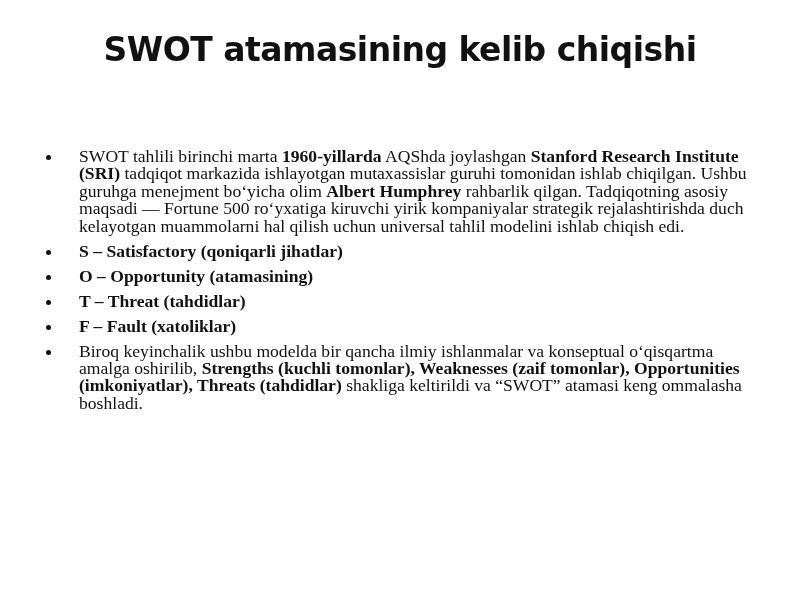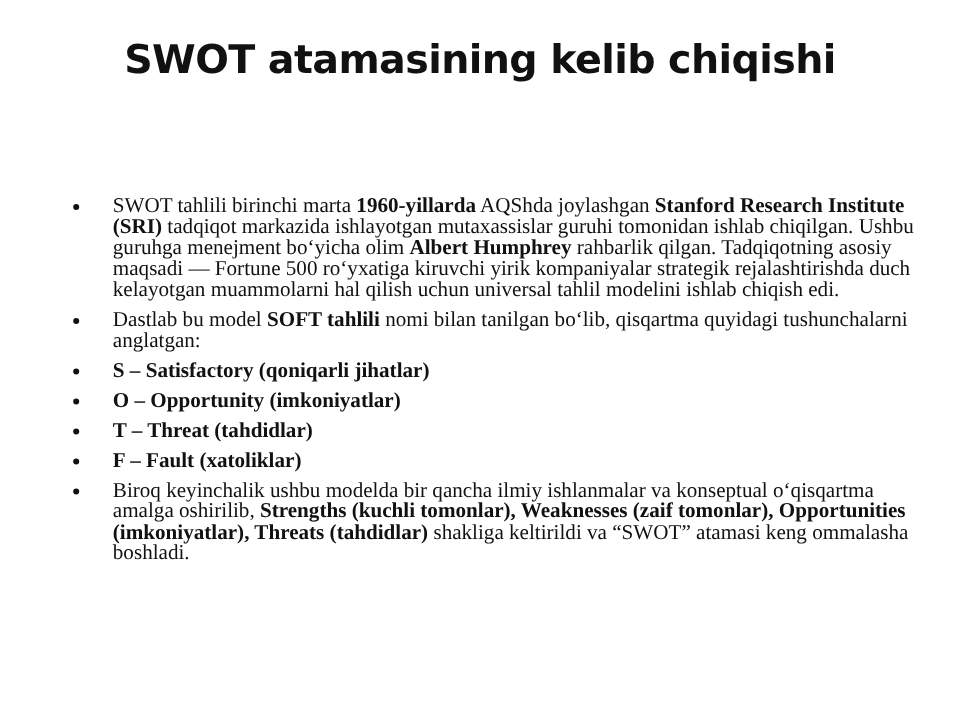--- a/index.html
+++ b/index.html
@@ -13,36 +13,35 @@
       position: absolute; left: 0; top: 30px; width: 800px;
       text-align: center;
       font-family: "DejaVu Sans", sans-serif;
       font-weight: bold; font-size: 33px; letter-spacing: -0.5px;
       color: #111;
     }
     .content {
       position: absolute; left: 46px; top: 147px; width: 720px;
       font-family: "Liberation Serif", serif;
       font-size: 17.6px; line-height: 17.4px;
-      margin: 16px; padding: 0; list-style: none;
+      margin: 1px; padding: 0; list-style: none;
     }
     .item { position: relative; padding-left: 32px; margin-bottom: 7.6px; }
     .bullet {
       position: absolute; left: -1px; top: 7px;
       width: 5px; height: 5px; border-radius: 50%; background: #111;
     }
     b { font-weight: bold; }
   </style>
 </head>
 <body>
 
 <div class="slide">
   <div class="title">SWOT atamasining kelib chiqishi</div>
   <ul class="content">
       <li class="item"><span class="bullet"></span><span>SWOT tahlili birinchi marta </span><b>1960-yillarda</b><span> AQShda joylashgan </span><b>Stanford Research Institute (SRI)</b><span> tadqiqot markazida ishlayotgan mutaxassislar guruhi tomonidan ishlab chiqilgan. Ushbu guruhga menejment bo‘yicha olim </span><b>Albert Humphrey</b><span> rahbarlik qilgan. Tadqiqotning asosiy maqsadi — Fortune 500 ro‘yxatiga kiruvchi yirik kompaniyalar strategik rejalashtirishda duch kelayotgan muammolarni hal qilish uchun universal tahlil modelini ishlab chiqish edi.</span></li>
-      <li class="item"><span class="bullet"></span><span>Dastlab bu model </span><b>SOFT tahlili</b><span> nomi bilan tanilgan bo‘lib, qisqartma quyidagi tushunchalarni anglatgan:</span></li>
       <li class="item"><span class="bullet"></span><b>S – Satisfactory (qoniqarli jihatlar)</b></li>
-      <li class="item"><span class="bullet"></span><b>O – Opportunity (imkoniyatlar)</b></li>
+      <li class="item"><span class="bullet"></span><b>O – Opportunity (atamasining)</b></li>
       <li class="item"><span class="bullet"></span><b>T – Threat (tahdidlar)</b></li>
       <li class="item"><span class="bullet"></span><b>F – Fault (xatoliklar)</b></li>
       <li class="item"><span class="bullet"></span><span>Biroq keyinchalik ushbu modelda bir qancha ilmiy ishlanmalar va konseptual o‘qisqartma amalga oshirilib, </span><b>Strengths (kuchli tomonlar), Weaknesses (zaif tomonlar), Opportunities (imkoniyatlar), Threats (tahdidlar)</b><span> shakliga keltirildi va “SWOT” atamasi keng ommalasha boshladi.</span></li>
     </ul>
 </div>
 
 </body></html>

